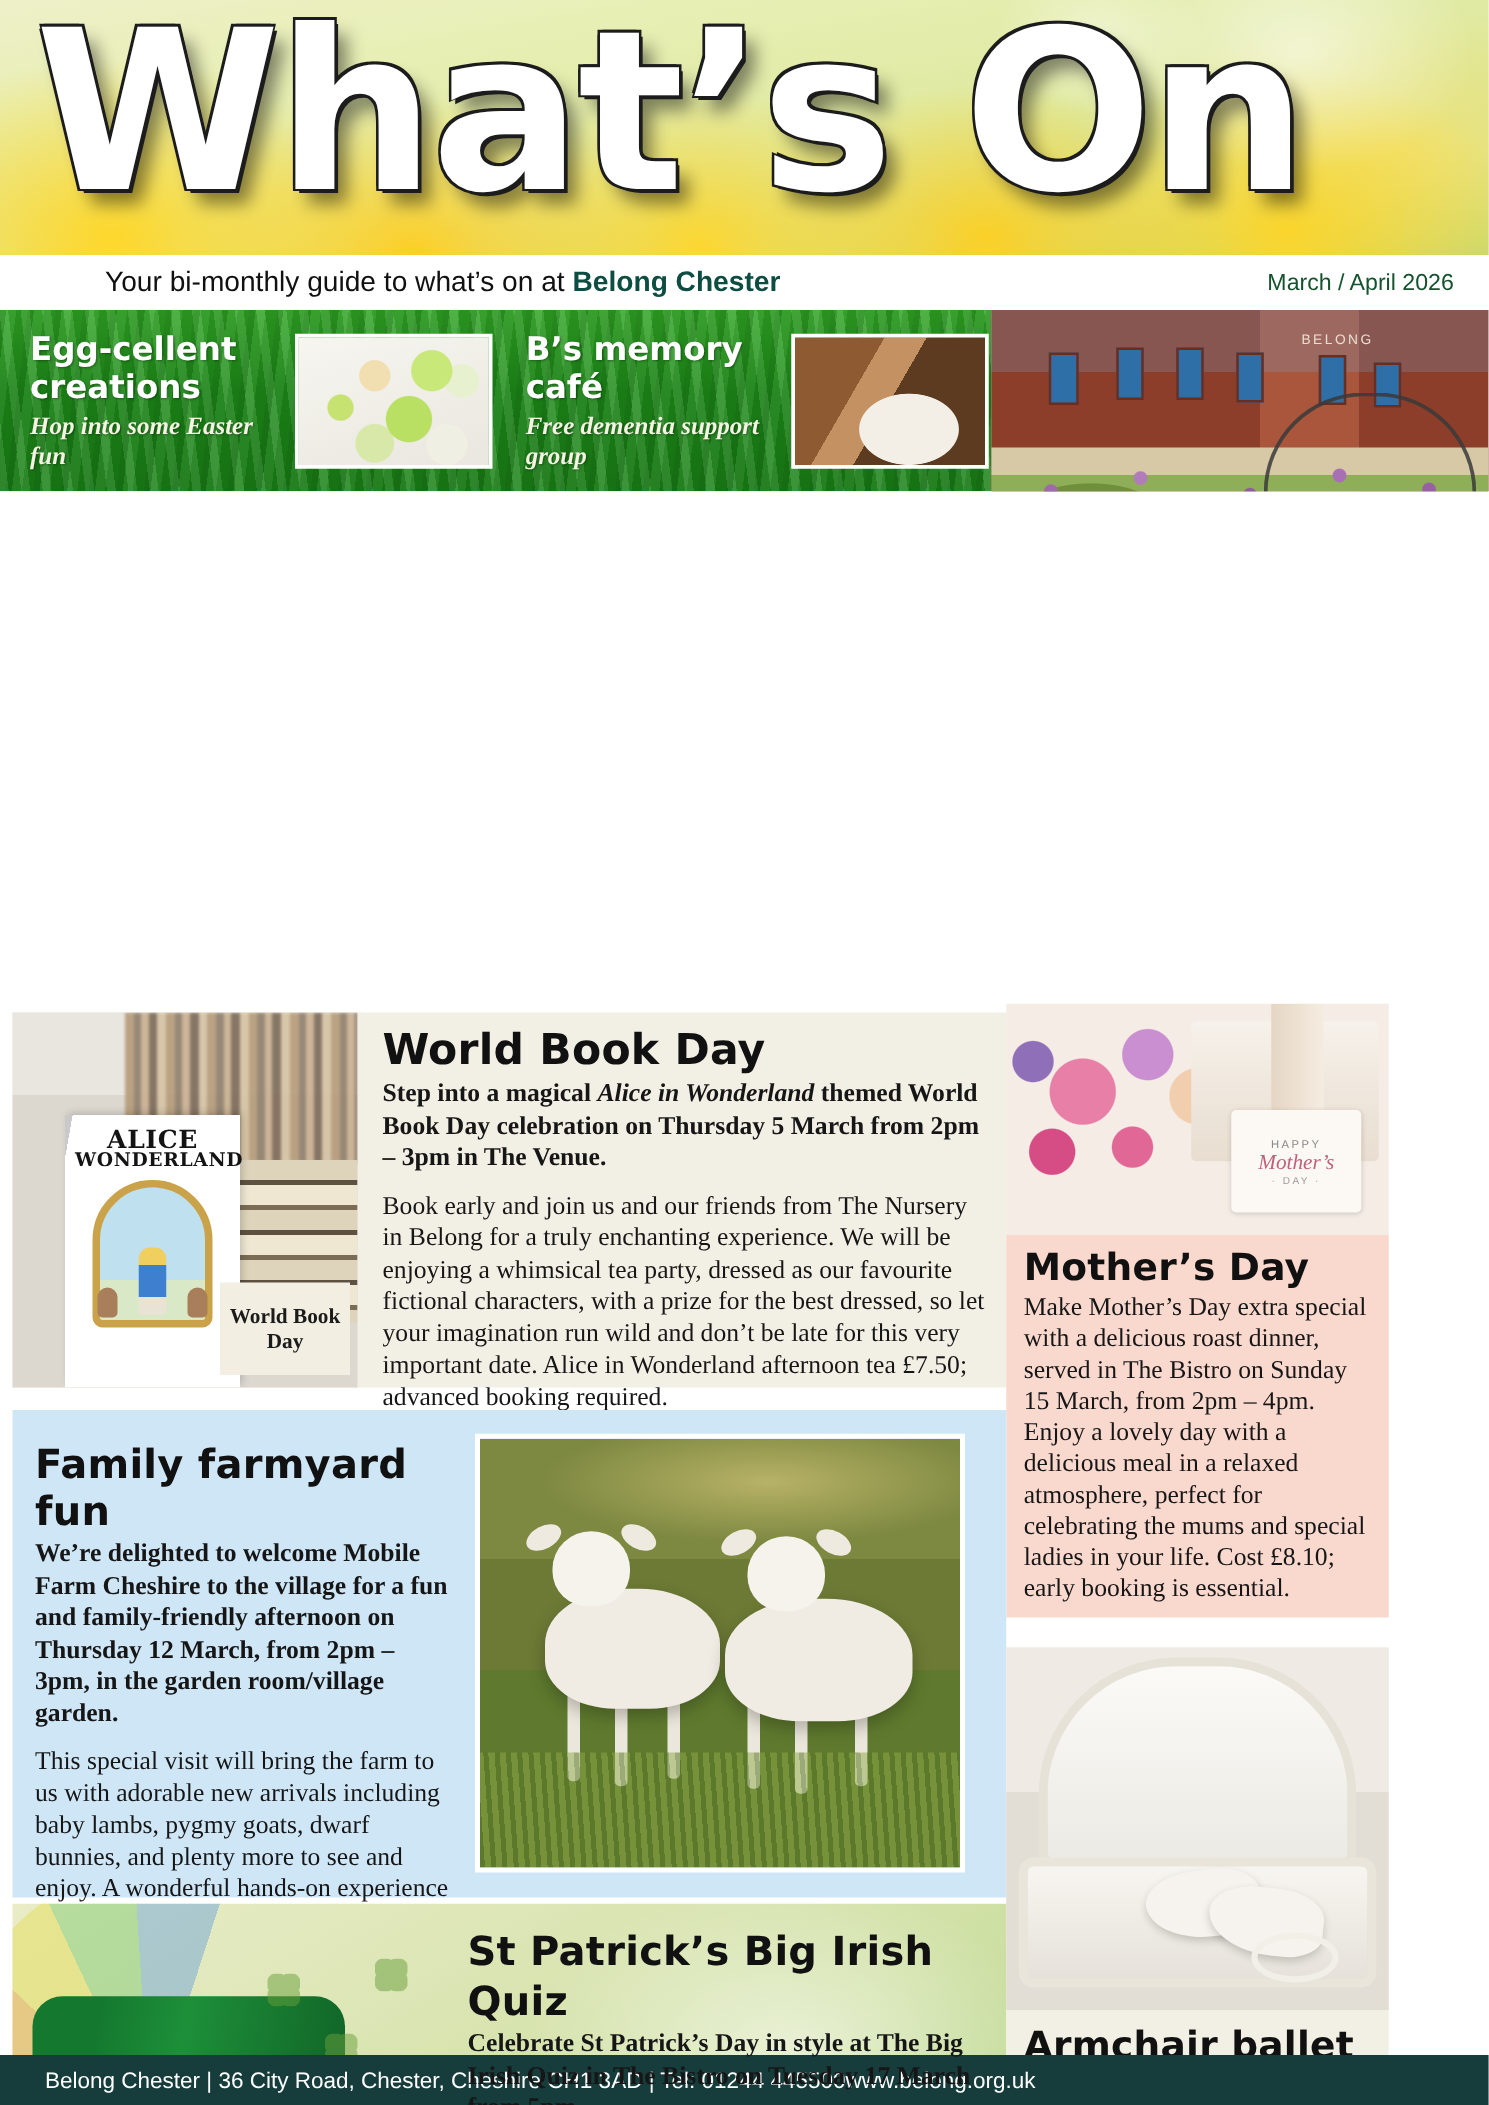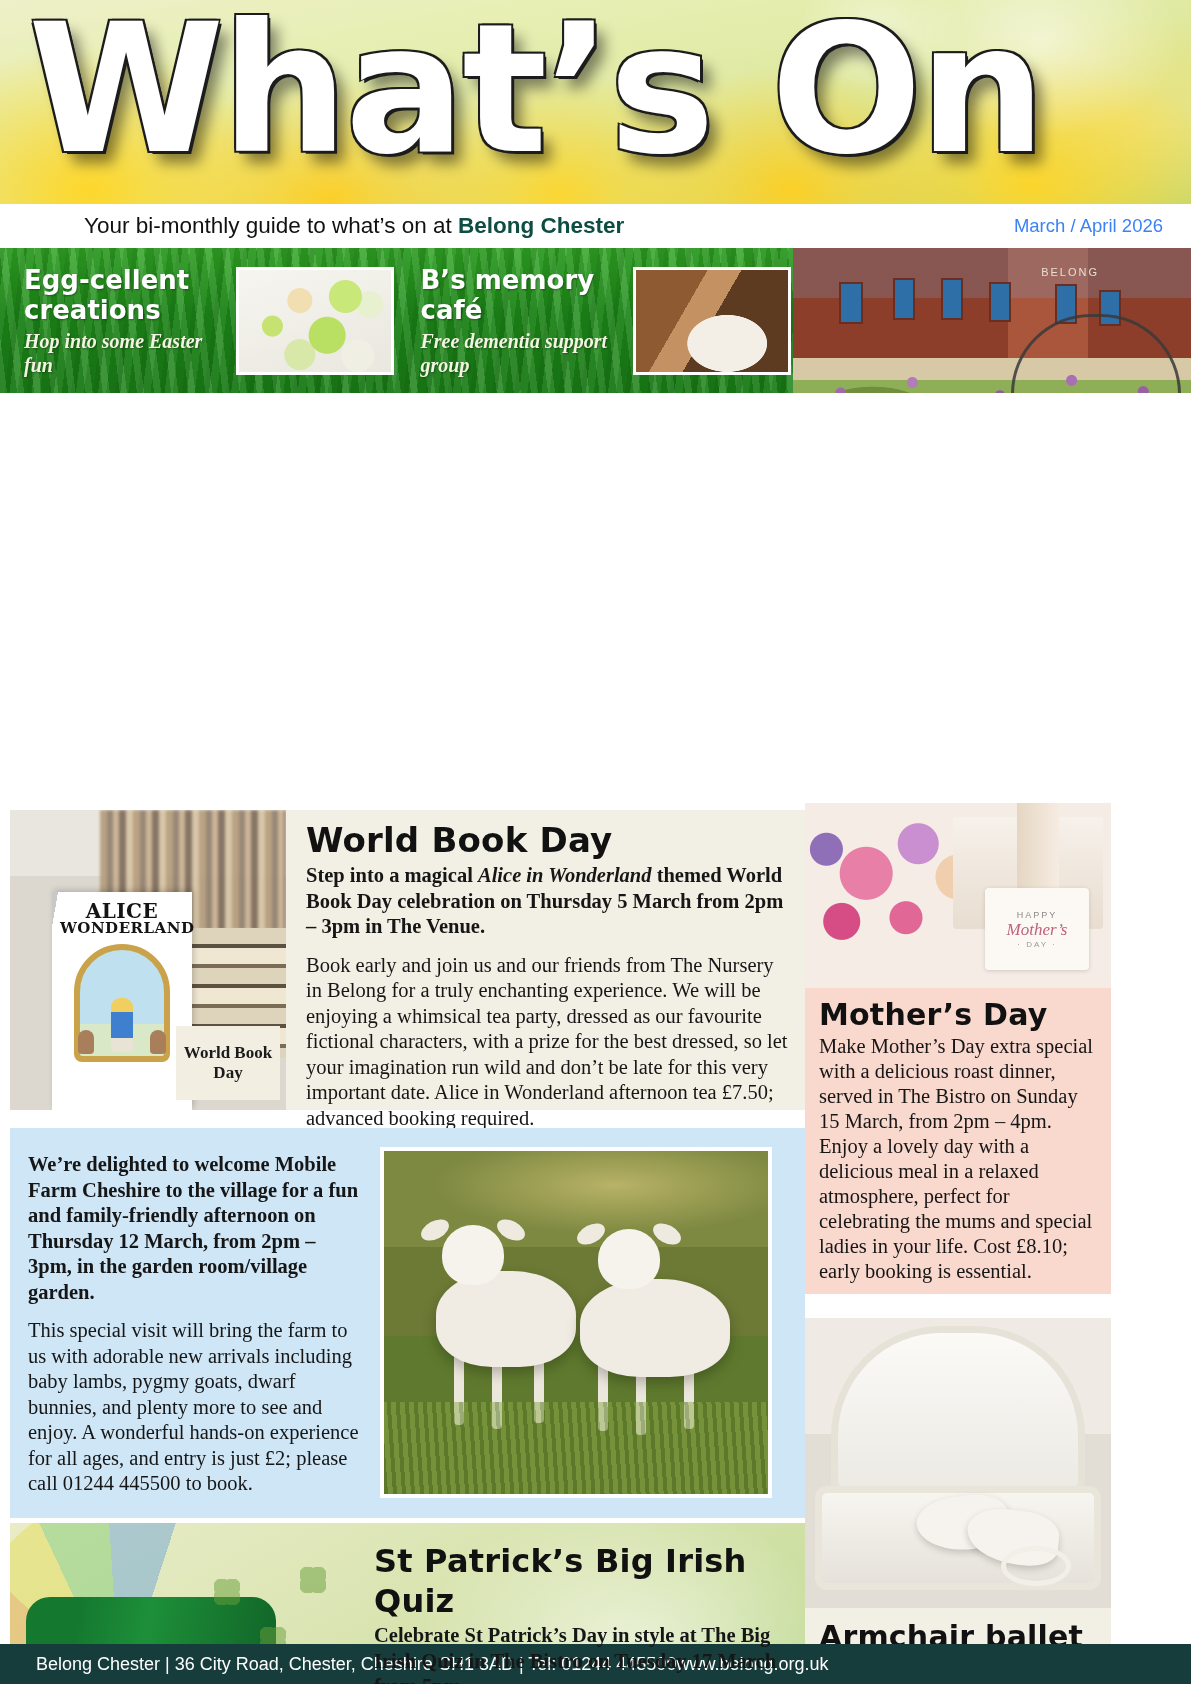--- a/index.html
+++ b/index.html
@@ -59,21 +59,21 @@
     margin-left: 28px;
   }
   .subheader .tagline {
     font-size: 22.5px;
     color: #111111;
     font-family: "Liberation Sans", sans-serif;
   }
   .subheader .tagline b { color: #0d4d42; font-weight: bold; }
   .subheader .issue {
     font-size: 18.5px;
-    color: #3b82f6;
+    color: #14532d;
     font-family: "Liberation Sans", sans-serif;
   }
 
   
   .green-banner {
     position: relative;
     height: 145px;
     width: 100%;
     display: flex;
     overflow: hidden;
@@ -498,20 +498,21 @@
         </div>
       </div>
       <div class="md-body panel-pink">
         <h2 class="h-title">Mother’s Day</h2>
         <p class="body-reg">Make Mother’s Day extra special with a delicious roast dinner, served in The Bistro on Sunday 15 March, from 2pm – 4pm. Enjoy a lovely day with a delicious meal in a relaxed atmosphere, perfect for celebrating the mums and special ladies in your life. Cost £8.10; early booking is essential.</p>
       </div>
     </div>
 
     <div class="ffy-wrap panel-blue">
       <div class="ffy-text">
+        <h2 class="h-title">Family farmyard fun</h2>
         <p class="lead body-bold">We’re delighted to welcome Mobile Farm Cheshire to the village for a fun and family-friendly afternoon on Thursday 12 March, from 2pm – 3pm, in the garden room/village garden.</p>
         <p class="body body-reg">This special visit will bring the farm to us with adorable new arrivals including baby lambs, pygmy goats, dwarf bunnies, and plenty more to see and enjoy. A wonderful hands-on experience for all ages, and entry is just £2; please call 01244 445500 to book.</p>
       </div>
       <div class="ffy-img">
         <div class="legs" style="left:70px;  top:196px;"></div>
         <div class="legs" style="left:108px; top:200px;"></div>
         <div class="legs" style="left:150px; top:194px;"></div>
         <div class="legs" style="left:214px; top:202px;"></div>
         <div class="legs" style="left:252px; top:206px;"></div>
         <div class="legs" style="left:300px; top:200px;"></div>

